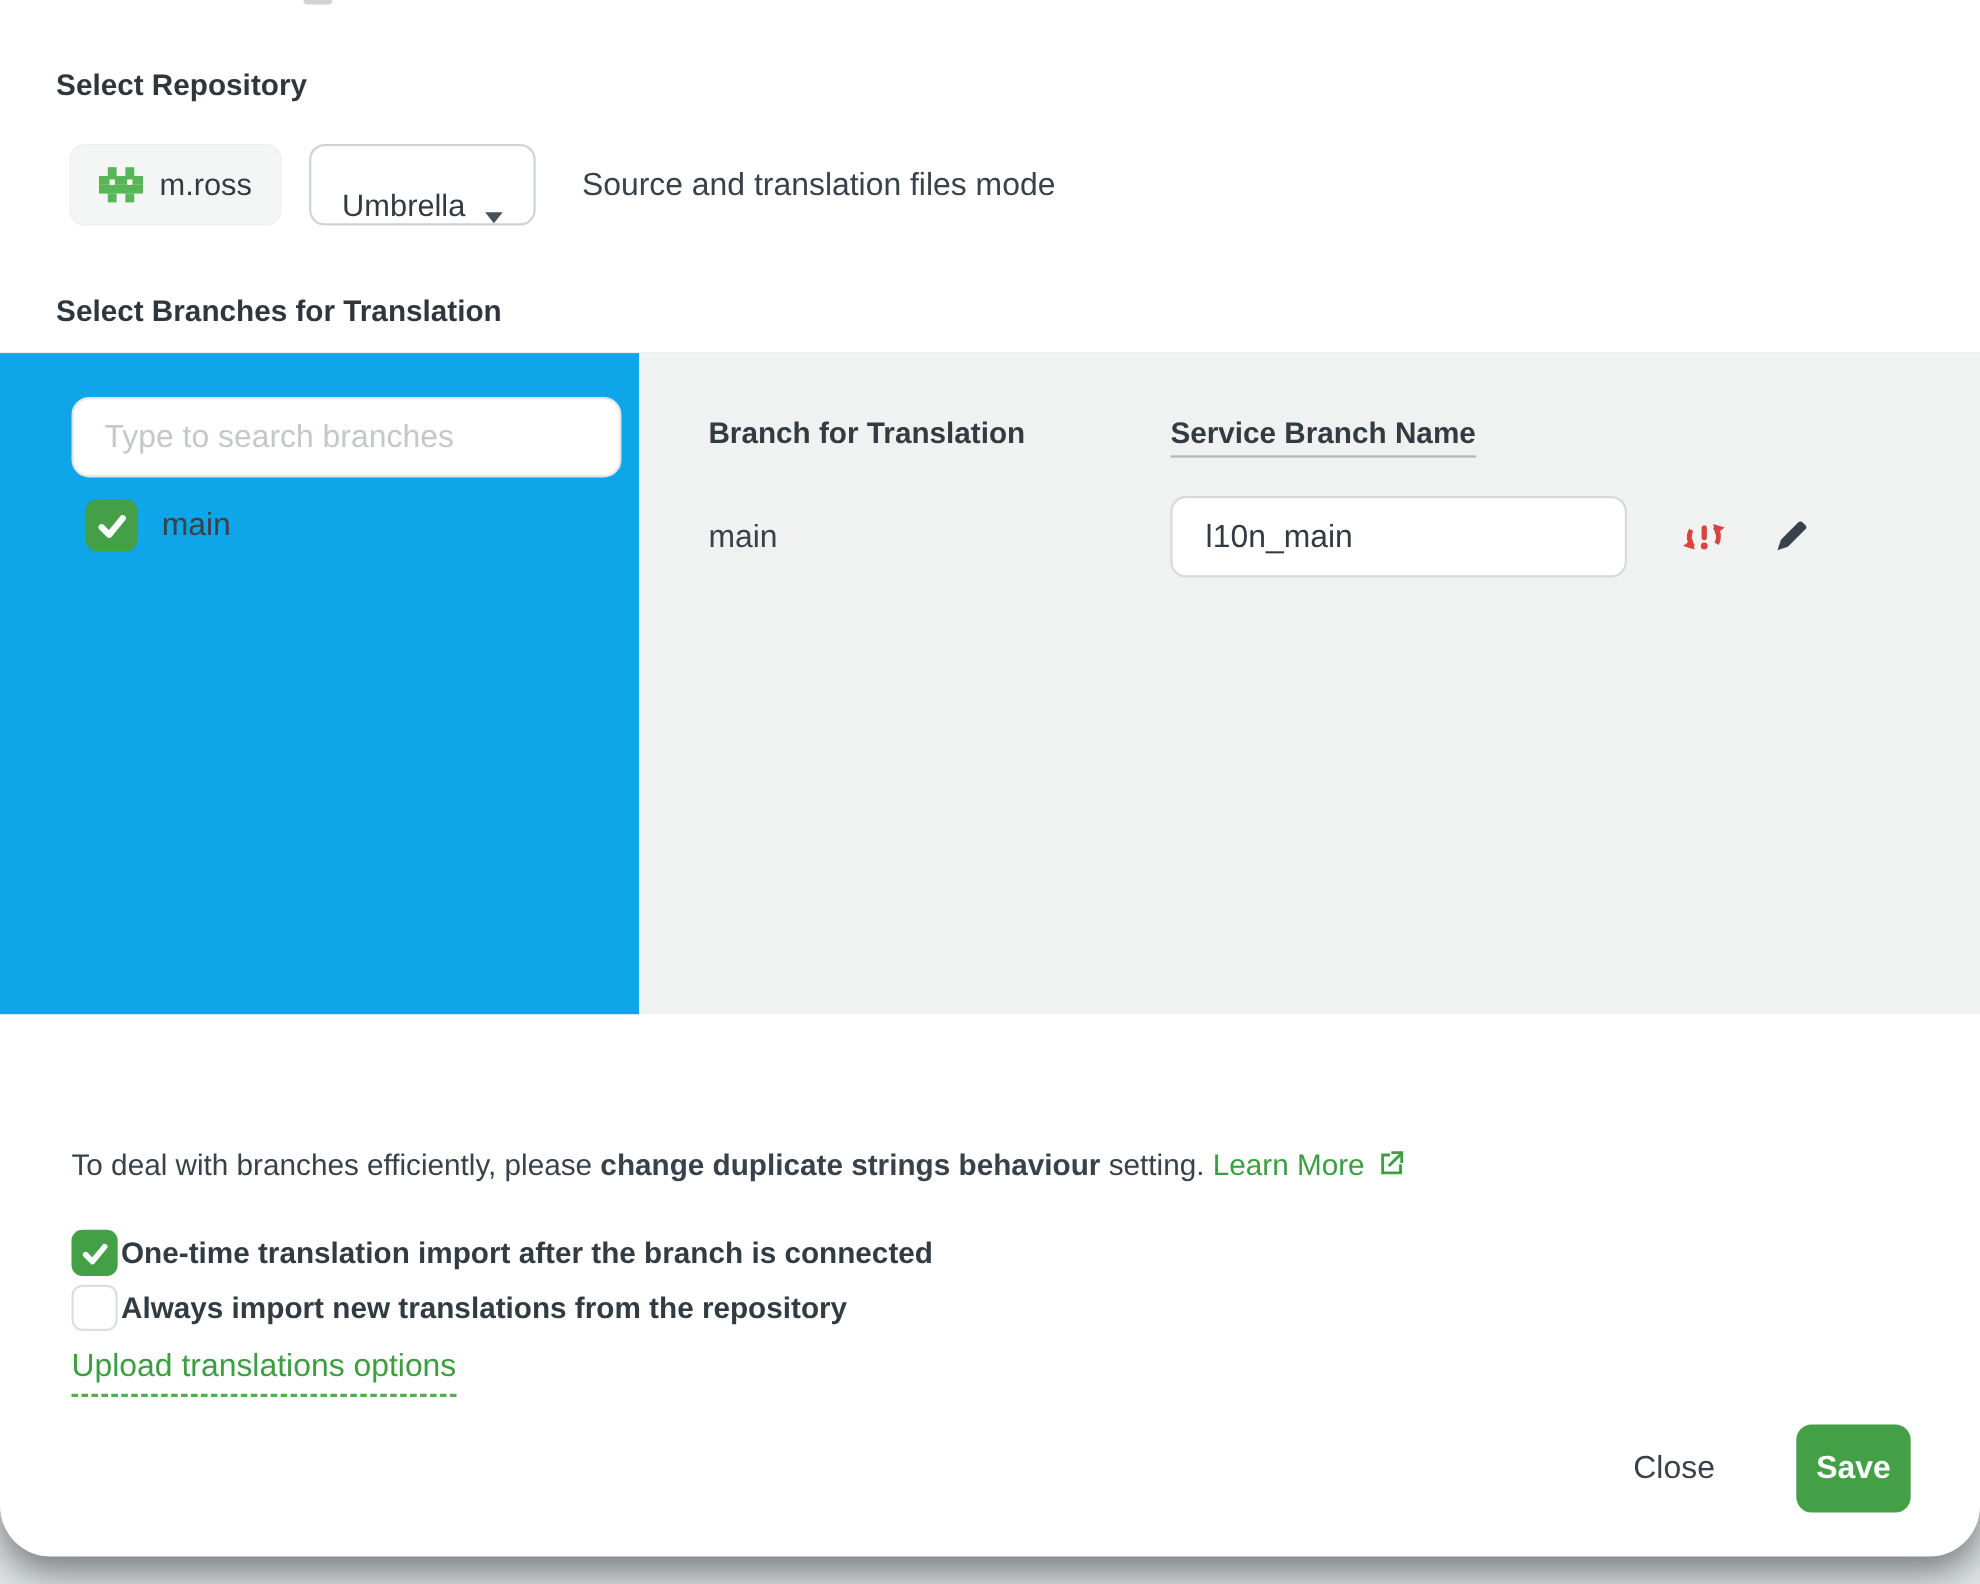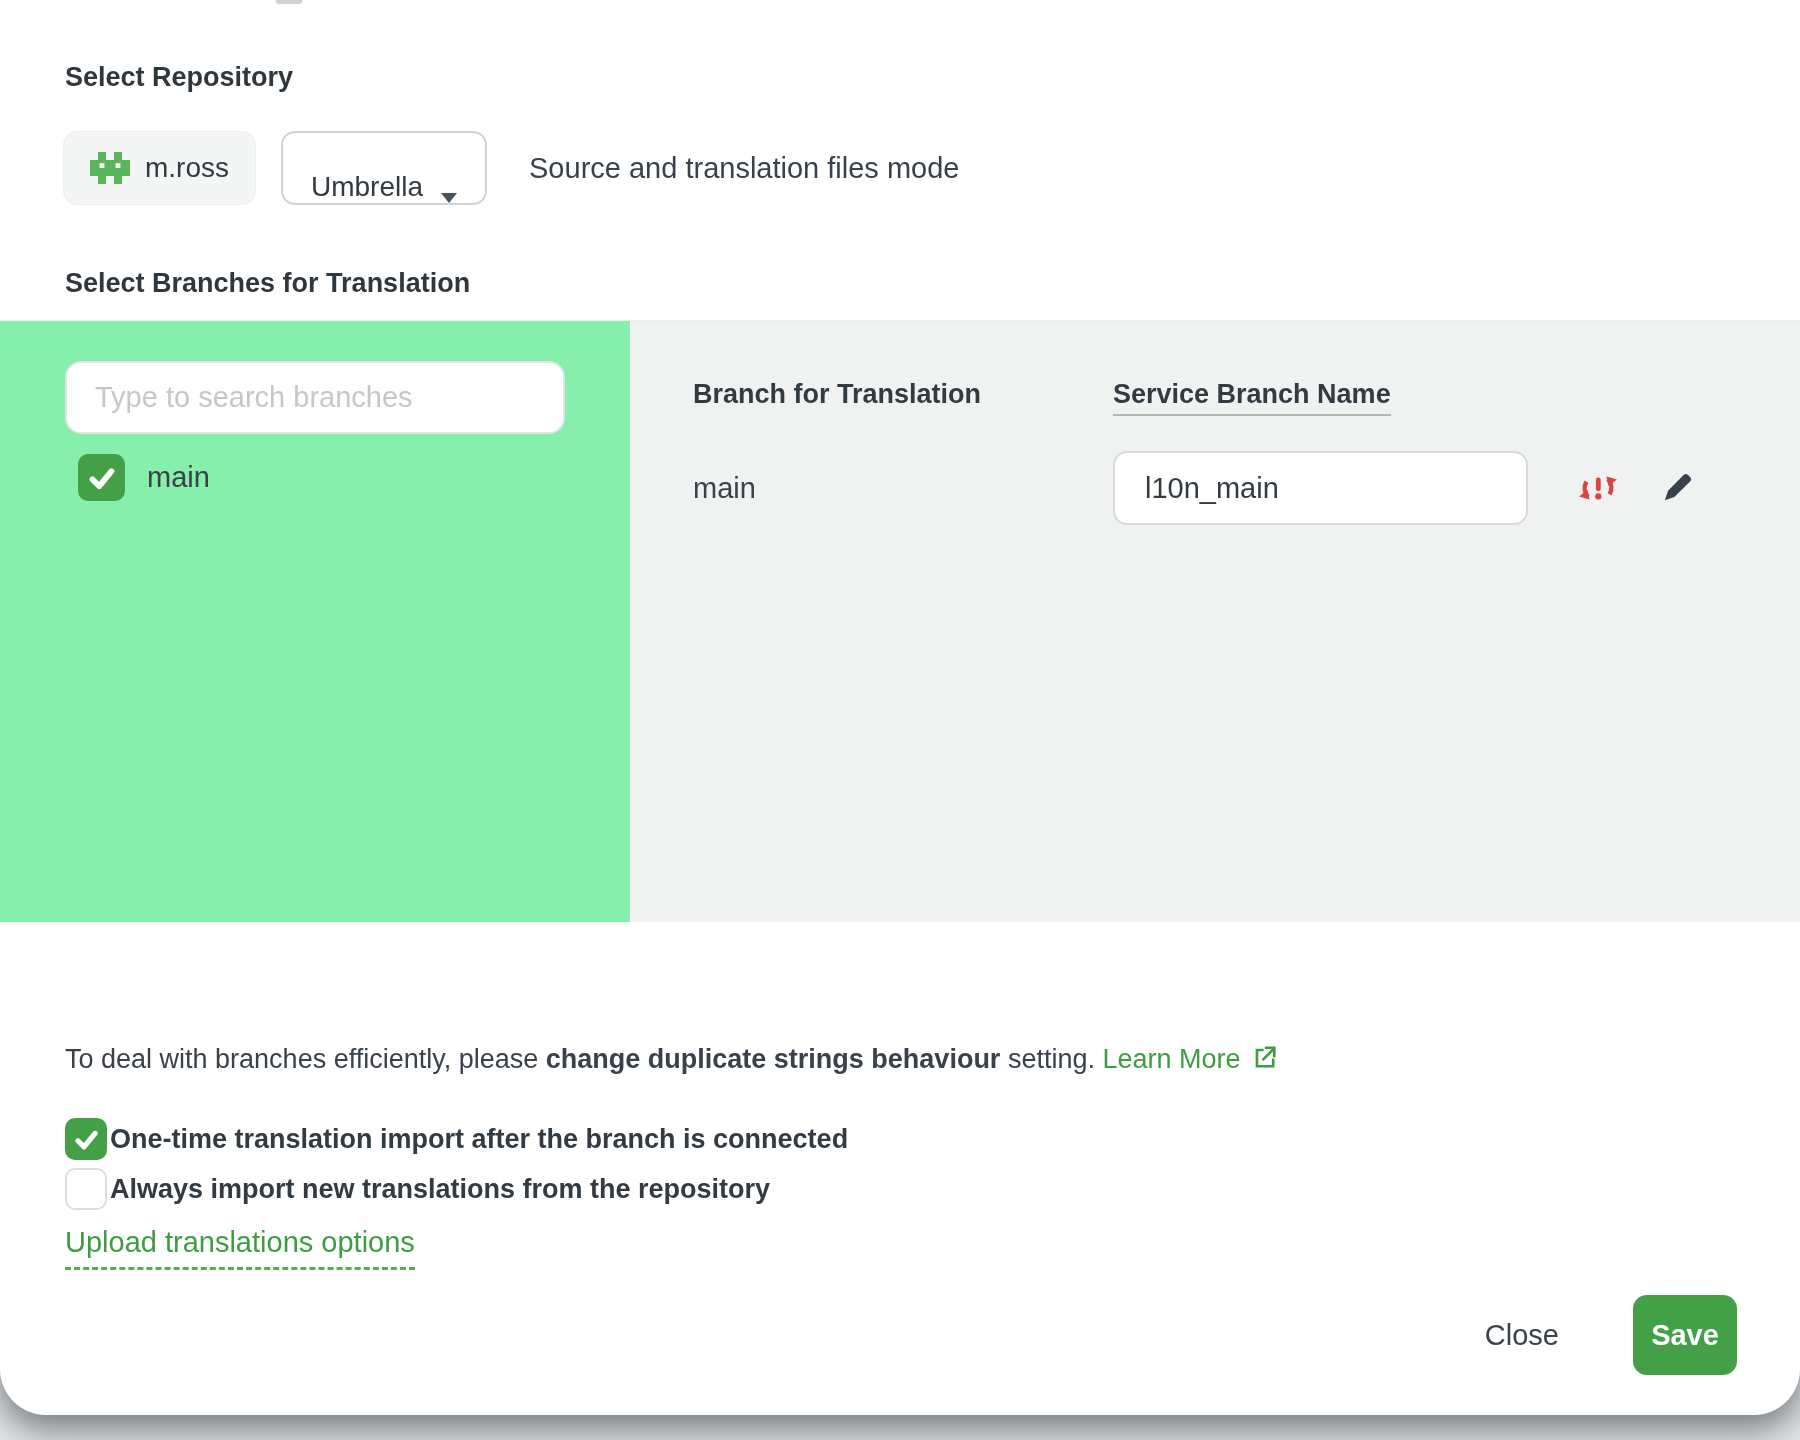--- a/index.html
+++ b/index.html
@@ -20,21 +20,21 @@
     border-radius: 0 0 46px 46px;
     box-shadow: 0 14px 34px rgba(30,32,34,0.55);
     overflow: hidden;
   }
   .top-sliver {
     position: absolute; left: 276px; top: 0;
     width: 26px; height: 4px; background: #cfd3d5; border-radius: 0 0 3px 3px;
   }
 
   .section-heading {
-    position: absolute; left: 65px;
+    position: absolute; left: 51px;
     font-size: 27px; font-weight: 700; color: #2f373d;
   }
 
   
   .repo-row { position: absolute; left: 63px; top: 131px; height: 74px; display: flex; align-items: center; }
   .repo-chip {
     display: flex; align-items: center; gap: 15px;
     height: 74px; padding: 0 26px;
     background: #f4f5f5; border: 1px solid #eceeee; border-radius: 14px;
     cursor: pointer;
@@ -52,21 +52,21 @@
     border-left: 8px solid transparent; border-right: 8px solid transparent;
     border-top: 10px solid #49525a;
   }
   .mode-text { margin-left: 42px; font-size: 29px; color: #39424a; }
 
   
   .split {
     position: absolute; left: 0; top: 320px; width: 1800px; height: 602px;
     border-top: 1px solid #ebedee; display: flex;
   }
-  .pane-left  { width: 630px; background: #86efac; position: relative; }
+  .pane-left  { width: 581px; background: #0ea5e9; position: relative; }
   .pane-right { flex: 1; background: #f0f2f2; position: relative; }
 
   .search-input {
     position: absolute; left: 65px; top: 40px;
     width: 500px; height: 73px;
     border: 2px solid #e2e5e6; border-radius: 16px;
     padding: 0 28px; font-size: 29px; color: #39424a;
     font-family: inherit; outline: none; background: #fff;
   }
   .search-input::placeholder { color: #c3c8cb; opacity: 1; }

